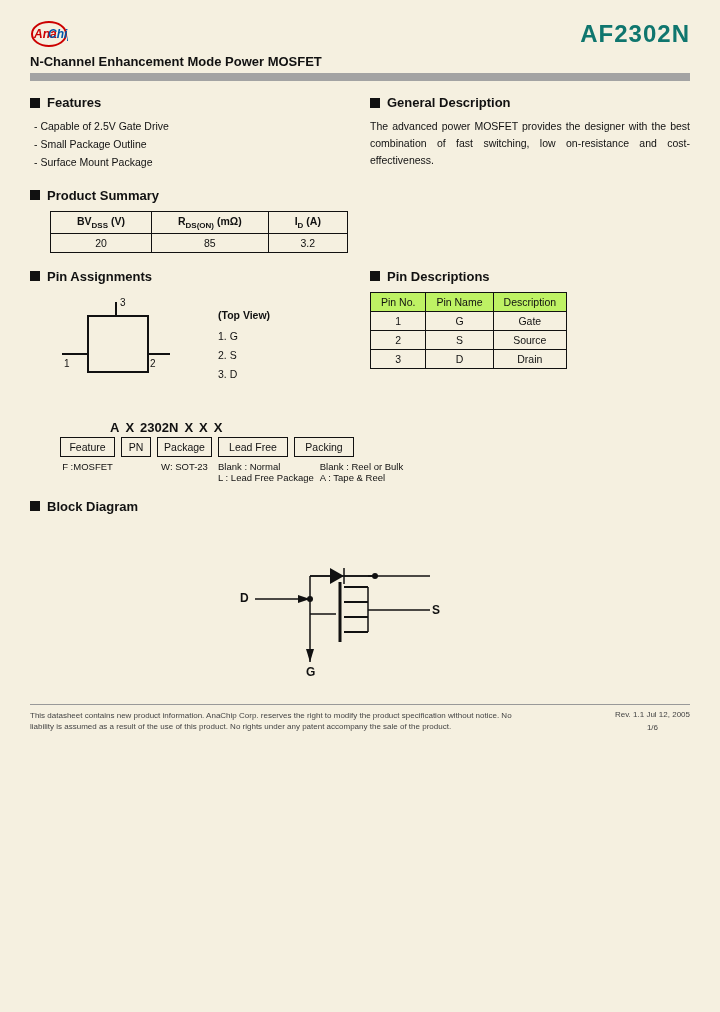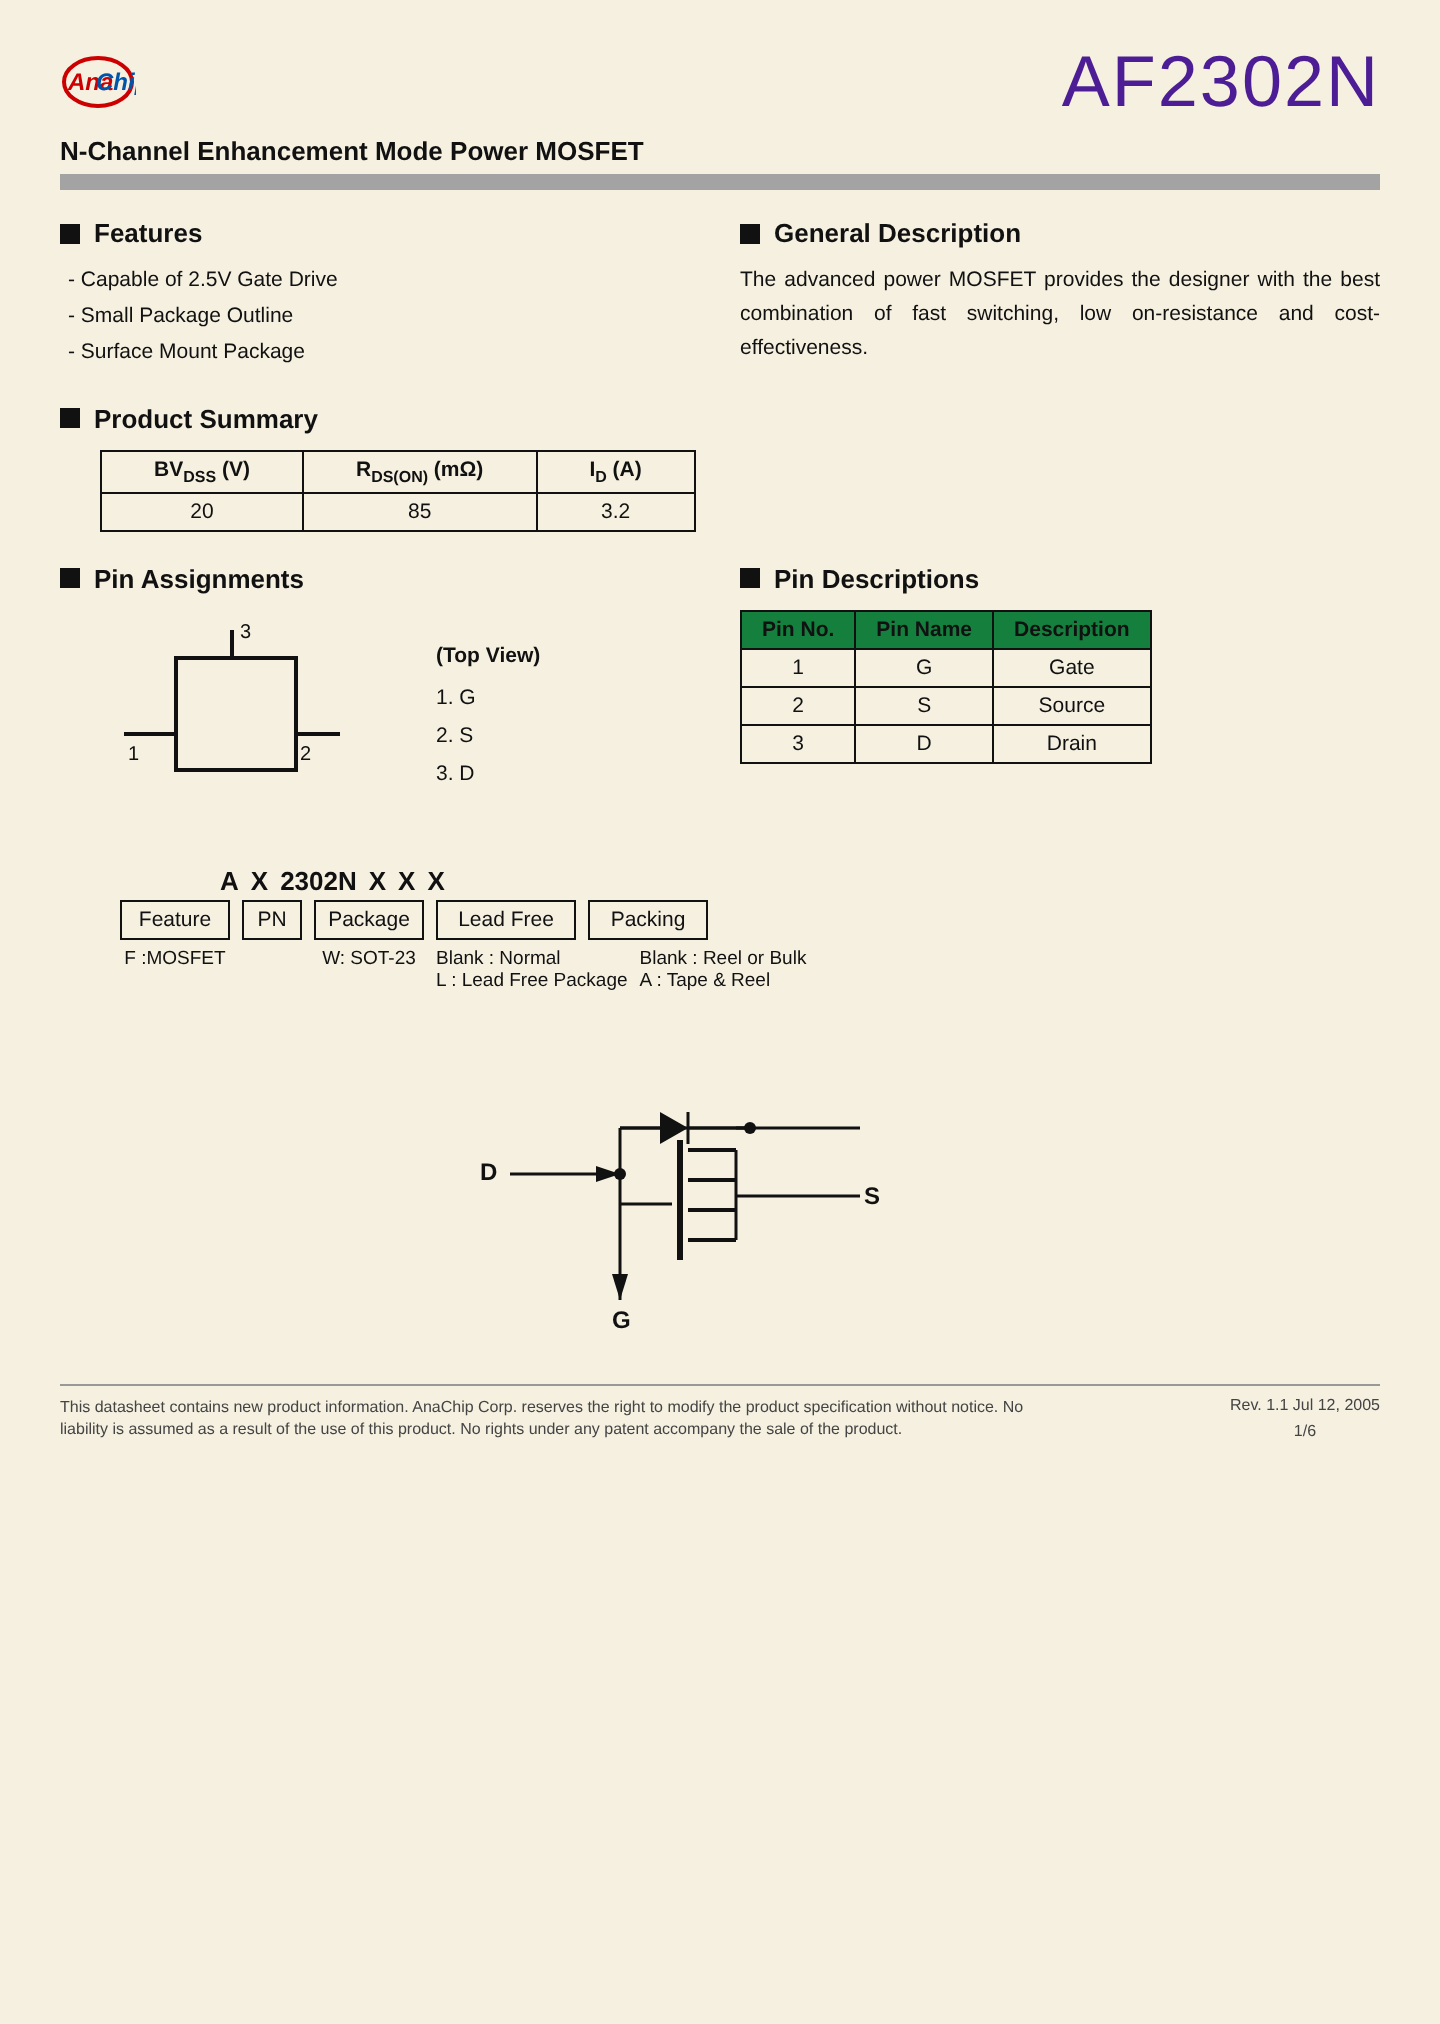--- a/index.html
+++ b/index.html
@@ -21,23 +21,23 @@
     .logo {
       display: flex;
       align-items: center;
     }
     .logo-arc {
       width: 38px;
       height: 28px;
       margin-right: 2px;
     }
     .part-number {
-      font-size: 36px;
-      font-weight: normal;
-      color: #4c1d95;
+      font-size: 24px;
+      font-weight: bold;
+      color: #0f766e;
       letter-spacing: 1px;
     }
     .subtitle {
       font-size: 13px;
       font-weight: bold;
       color: #111;
       border-bottom: 8px solid #a3a3a3;
       padding-bottom: 4px;
       margin-bottom: 14px;
     }
@@ -89,21 +89,21 @@
     .pin-desc-table {
       border-collapse: collapse;
       margin-top: 4px;
       font-size: 10.5px;
     }
     .pin-desc-table th, .pin-desc-table td {
       border: 1px solid #111;
       padding: 3px 10px;
       text-align: center;
     }
-    .pin-desc-table th { font-weight: bold; background: #15803d; }
+    .pin-desc-table th { font-weight: normal; background: #bef264; }
     .ordering-section { margin-bottom: 16px; }
     .ord-box {
       border: 1px solid #111;
       padding: 3px 6px;
       font-size: 10.5px;
       text-align: center;
       background: #f5f0e0;
     }
     .block-diagram { margin-bottom: 20px; }
     .block-svg {
@@ -286,20 +286,24 @@
       </div>
       <div style="min-width:60px;font-size:9.5px;text-align:left;">
         <div>Blank : Reel or Bulk</div>
         <div>A : Tape &amp; Reel</div>
       </div>
     </div>
   </div>
 </div>
 
 <div class="block-diagram">
+  <div class="section-header">
+    <span class="section-square"></span>
+    <span>Block Diagram</span>
+  </div>
   <svg width="300" height="160" class="block-svg">
 
     <text x="30" y="78" font-size="12" font-weight="bold" fill="#111">D</text>
     <line x1="45" y1="75" x2="100" y2="75" stroke="#111" stroke-width="1.5"></line>
 
     <line x1="100" y1="52" x2="165" y2="52" stroke="#111" stroke-width="1.5"></line>
 
     <polygon points="120,44 120,60 134,52" fill="#111"></polygon>
     <line x1="120" y1="52" x2="100" y2="52" stroke="#111" stroke-width="1.5"></line>
     <line x1="134" y1="44" x2="134" y2="60" stroke="#111" stroke-width="1.5"></line>

